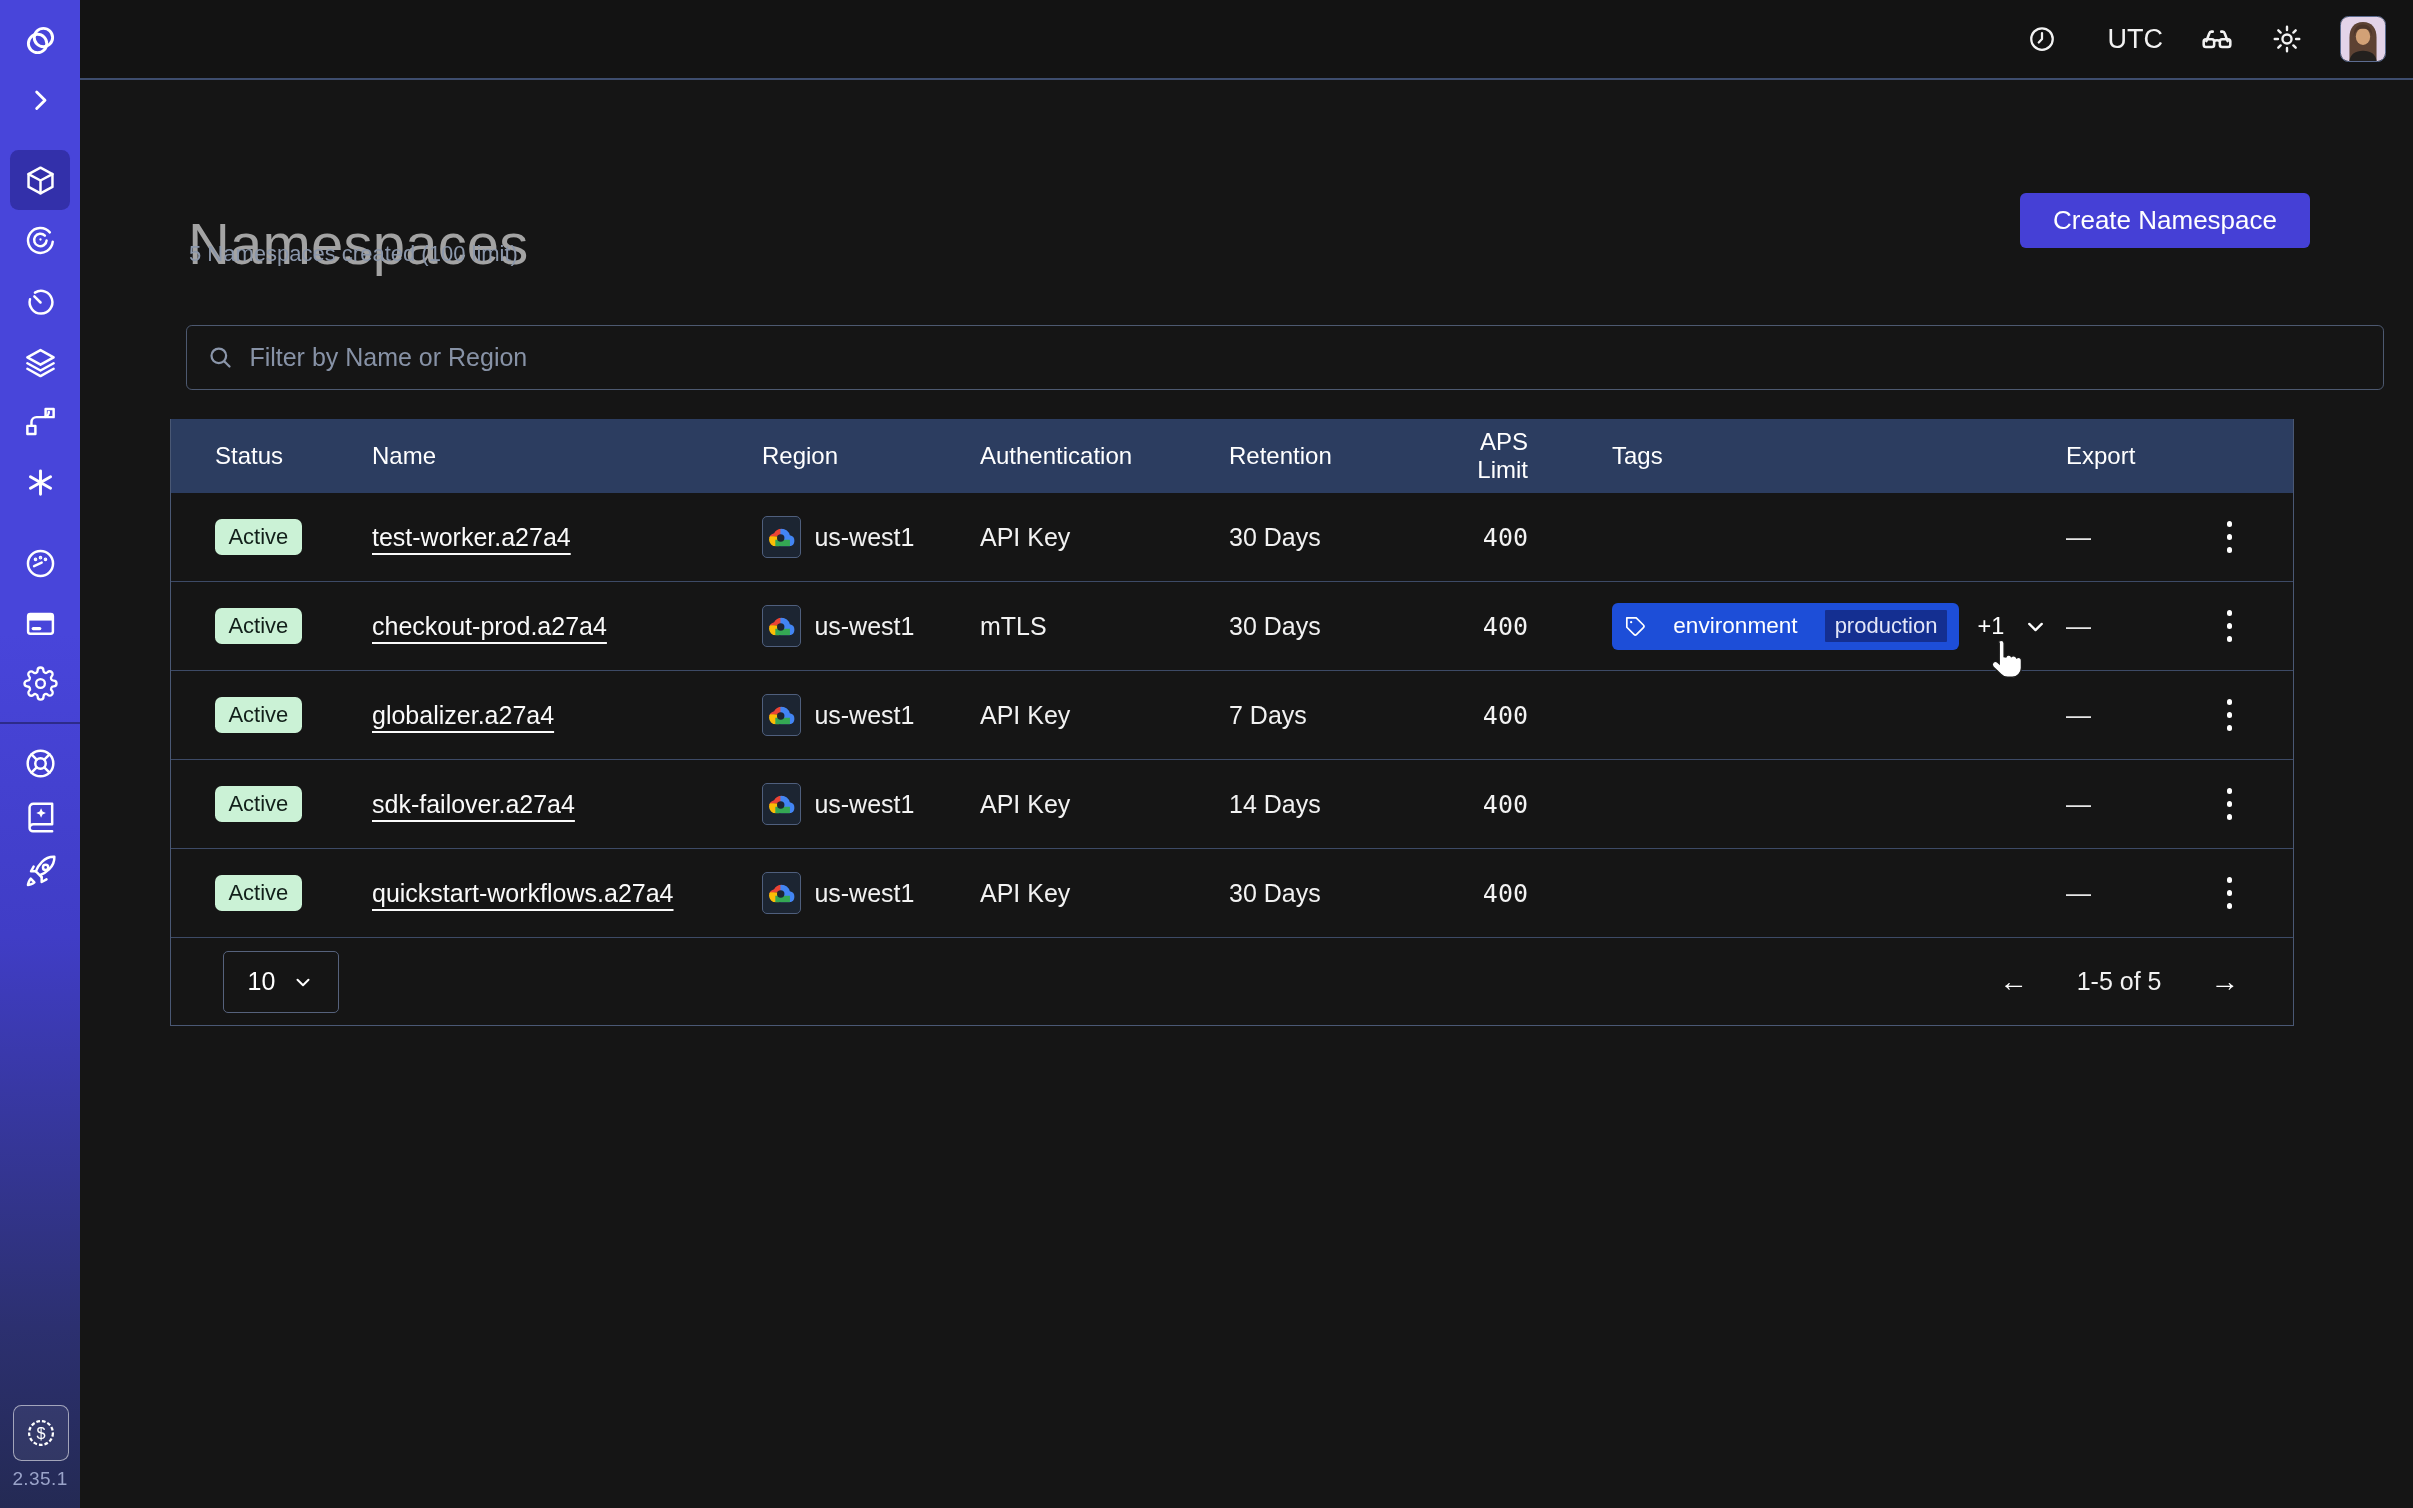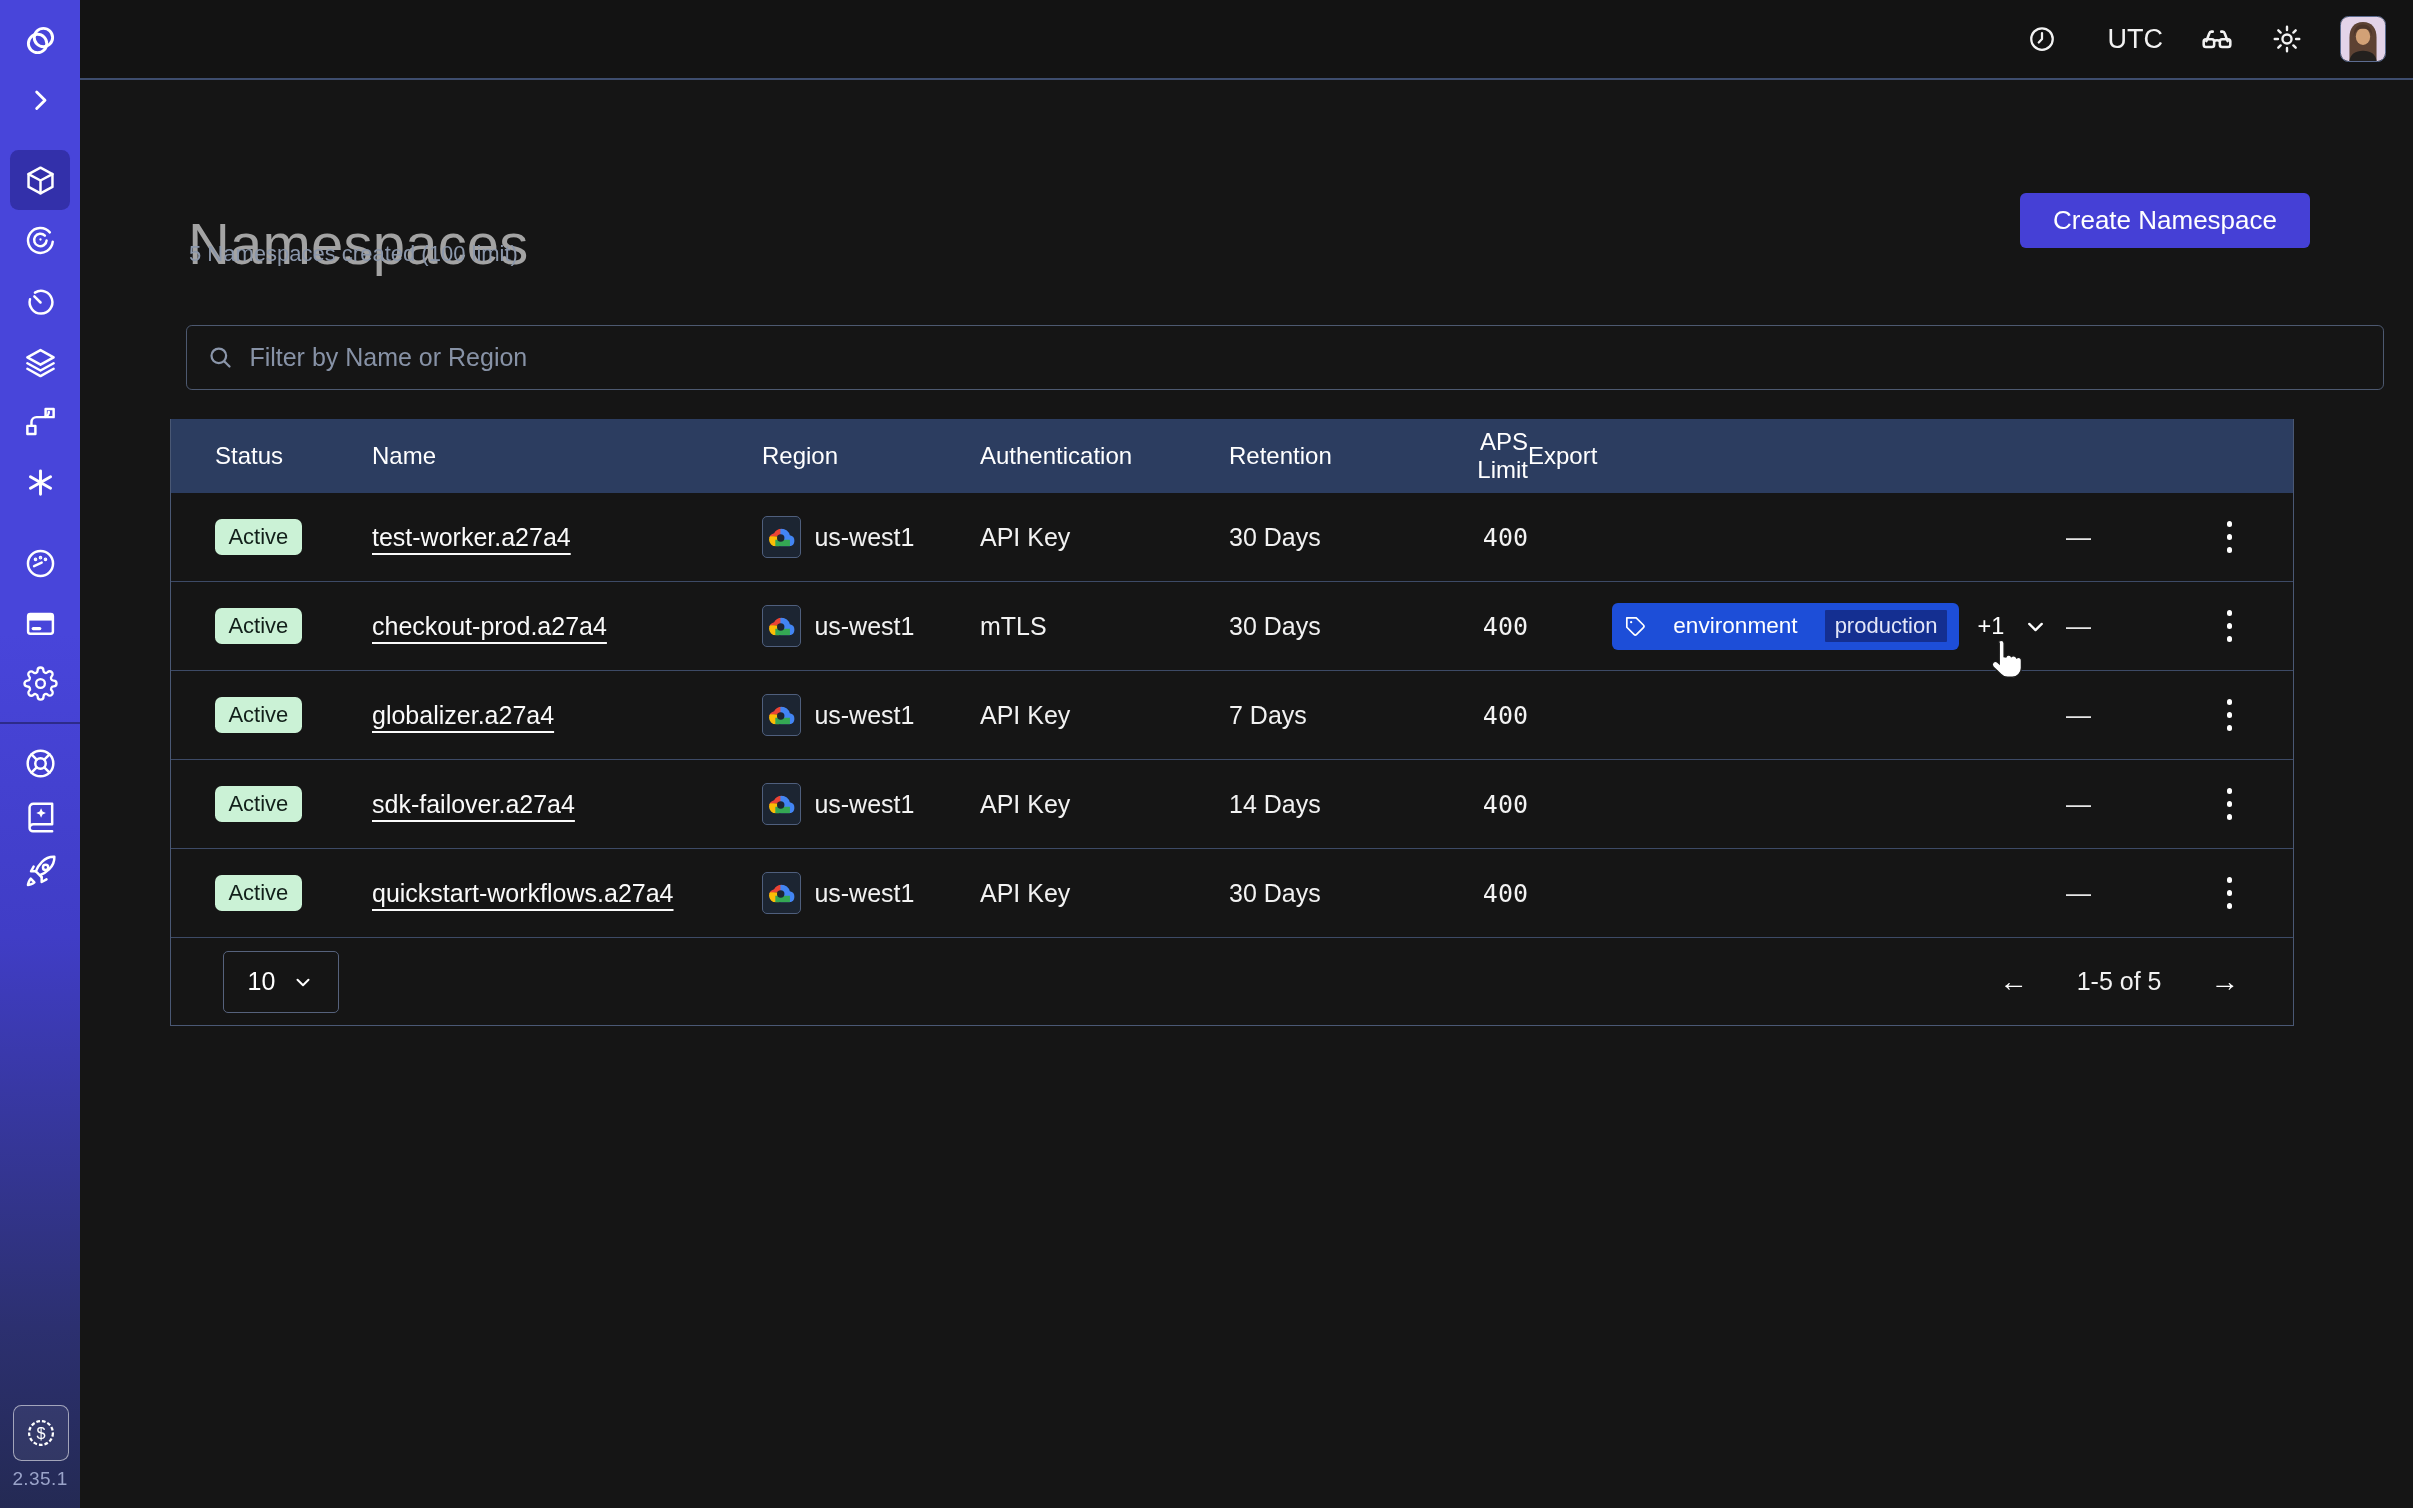--- a/index.html
+++ b/index.html
@@ -254,20 +254,21 @@
 
   <div class="table">
     <div class="thead">
       <div class="row">
         <div>Status</div>
         <div>Name</div>
         <div>Region</div>
         <div>Authentication</div>
         <div>Retention</div>
         <div class="cell-aps" style="font-family:'Liberation Sans',sans-serif">APS Limit</div>
+        <div class="cell-tags">Tags</div>
         <div>Export</div>
         <div></div>
       </div>
     </div>
 
     <div class="tbody">
 
       <div class="row">
         <div><span class="badge">Active</span></div>
         <div><a class="name-link">test-worker.a27a4</a></div>

